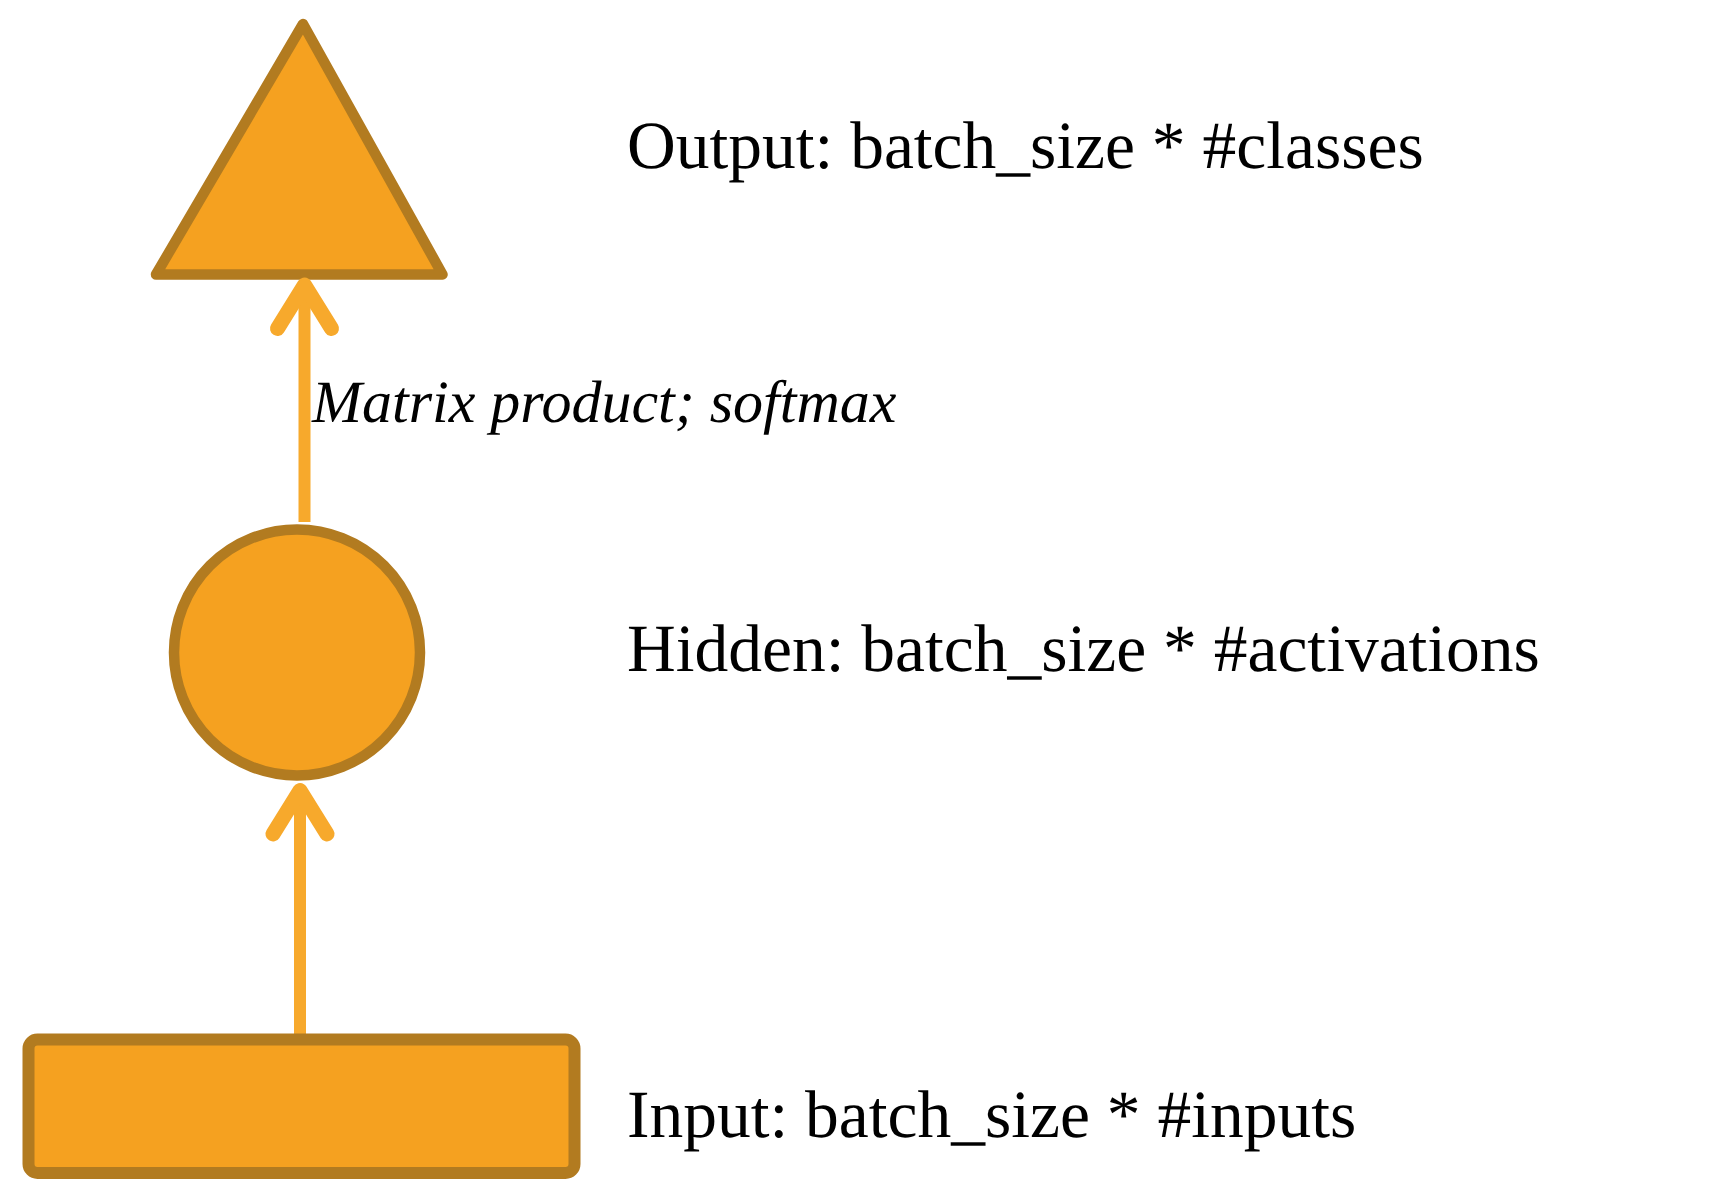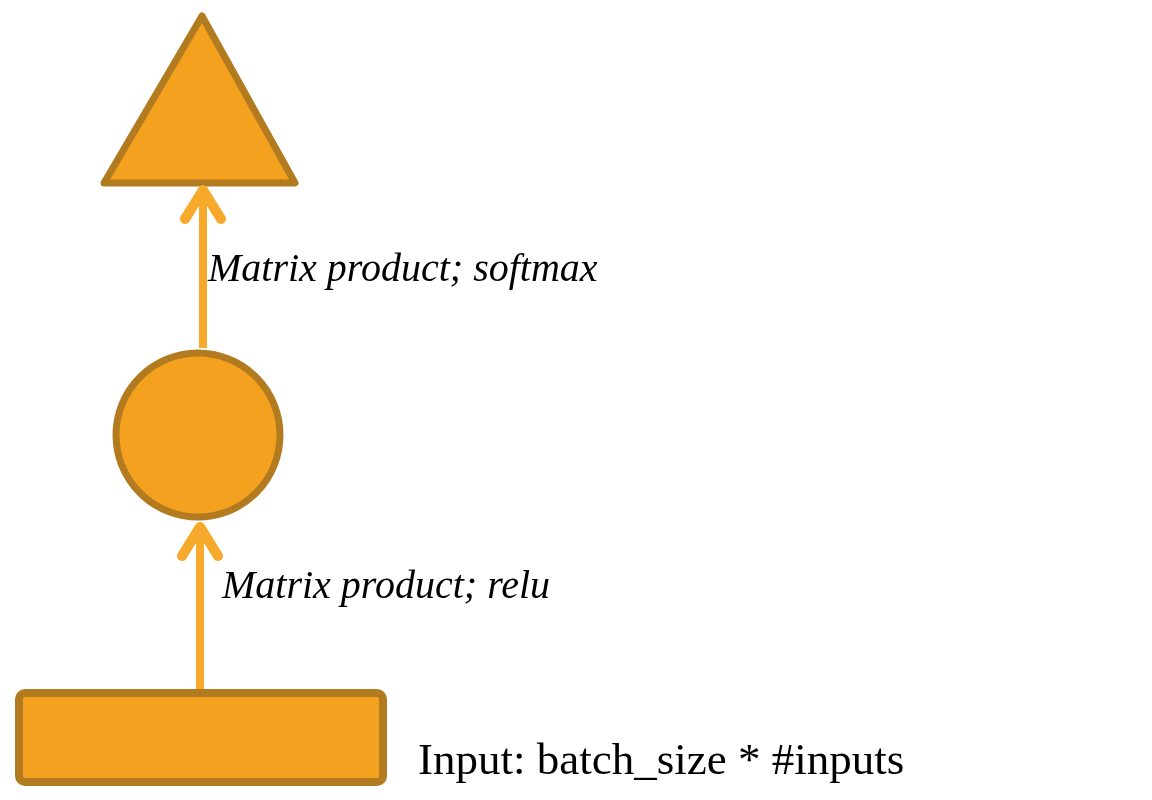--- a/index.html
+++ b/index.html
@@ -32,21 +32,21 @@
     position: absolute;
     font-family: "Liberation Serif", serif;
     font-style: italic;
     font-size: 40px;
     color: #000000;
     white-space: nowrap;
     line-height: 1.15;
   }
   #output-label { left: 418px; top: 72px; }
   #hidden-label { left: 418px; top: 407px; }
-  #input-label  { left: 418px; top: 718px; margin-top: 16px; }
+  #input-label  { left: 418px; top: 718px; }
   #softmax-label { left: 208px; top: 245px; }
   #relu-label    { left: 222px; top: 562px; }
 </style>
 </head>
 <body>
 
 <div id="canvas">
 
   <svg id="diagram-svg" width="1152" height="800" viewBox="0 0 1152 800">
 
@@ -60,21 +60,22 @@
     <circle cx="198" cy="435" r="82" fill="#F5A120" stroke="#B27B20" stroke-width="7"></circle>
 
     <g>
       <line x1="200" y1="690" x2="200" y2="530" stroke="#F7A92C" stroke-width="8"></line>
       <polyline points="182,556 200,527 218,556" fill="none" stroke="#F7A92C" stroke-width="10" stroke-linecap="round" stroke-linejoin="round"></polyline>
     </g>
 
     <rect x="19" y="693" width="364" height="89" rx="6" fill="#F5A120" stroke="#B27B20" stroke-width="8"></rect>
   </svg>
 
+  <div id="output-label" class="node-label">Output: batch_size * #classes</div>
 
   <div id="softmax-label" class="edge-label">Matrix product; softmax</div>
 
+  <div id="hidden-label" class="node-label">Hidden: batch_size * #activations</div>
 
-  <div id="relu-label" class="edge-label">Matrix product; relu</div>
 
   <div id="input-label" class="node-label">Input: batch_size * #inputs</div>
 
 </div>
 
 </body></html>

